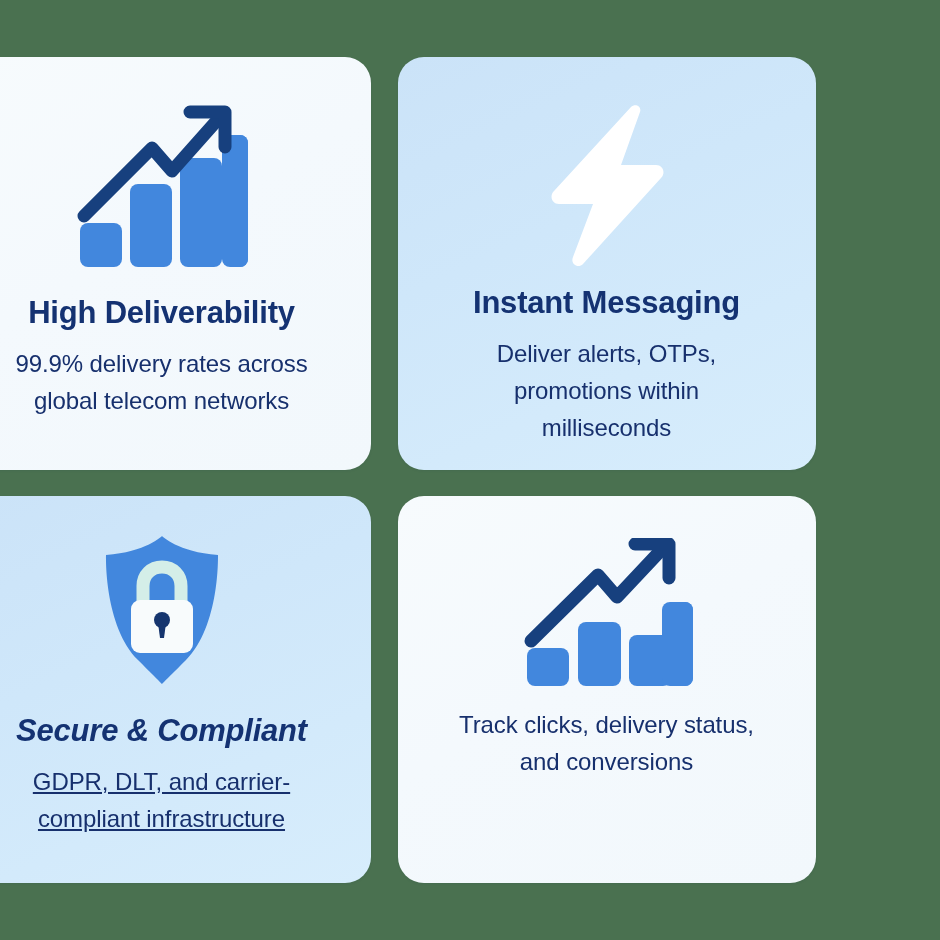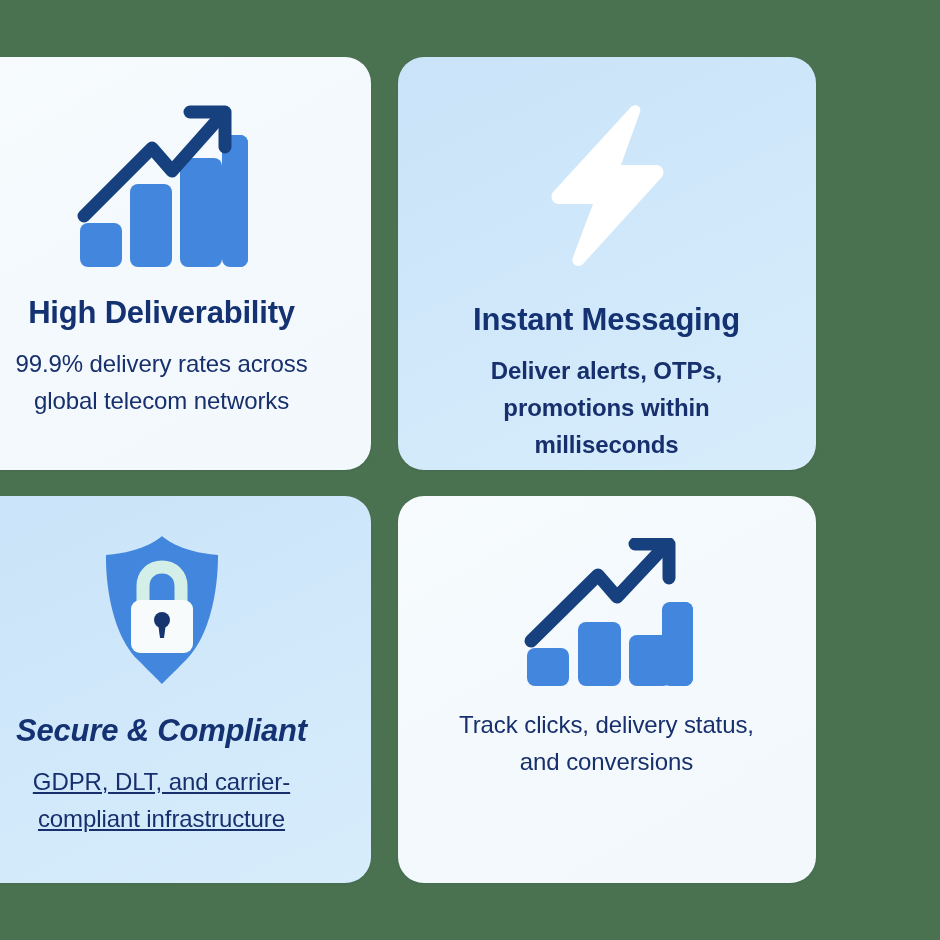--- a/index.html
+++ b/index.html
@@ -66,36 +66,36 @@
     font-size: 31px;
     font-weight: bold;
     color: #143272;
     letter-spacing: -0.2px;
     text-align: center;
     line-height: 1.15;
     width: 100%;
   }
 
   .card-1 .card-title { margin-top: 38px; }
-  .card-2 .card-title { margin-top: 45px; }
+  .card-2 .card-title { margin-top: 28px; }
   .card-3 .card-title { margin-top: 21px; font-style: italic; }
   .card-4 .card-title { margin-top: 40px; }
 
   .card-desc {
     font-size: 24px;
     font-weight: normal;
     color: #17306d;
     text-align: center;
     line-height: 1.55;
     margin-top: 14px;
     padding: 0 34px;
     letter-spacing: -0.1px;
   }
 
-  .card-2 .card-desc { padding: 0 74px; font-weight: bold; }
+  .card-2 .card-desc { padding: 0 74px; }
   .card-4 .card-desc { padding: 0 58px; }
   .card-1 .card-desc { padding: 0 36px; }
   .card-3 .card-desc { padding: 0 42px; text-decoration: underline; }
 
   svg { display: block; }
 </style>
 </head>
 <body>
 
 <div id="feature-grid">

